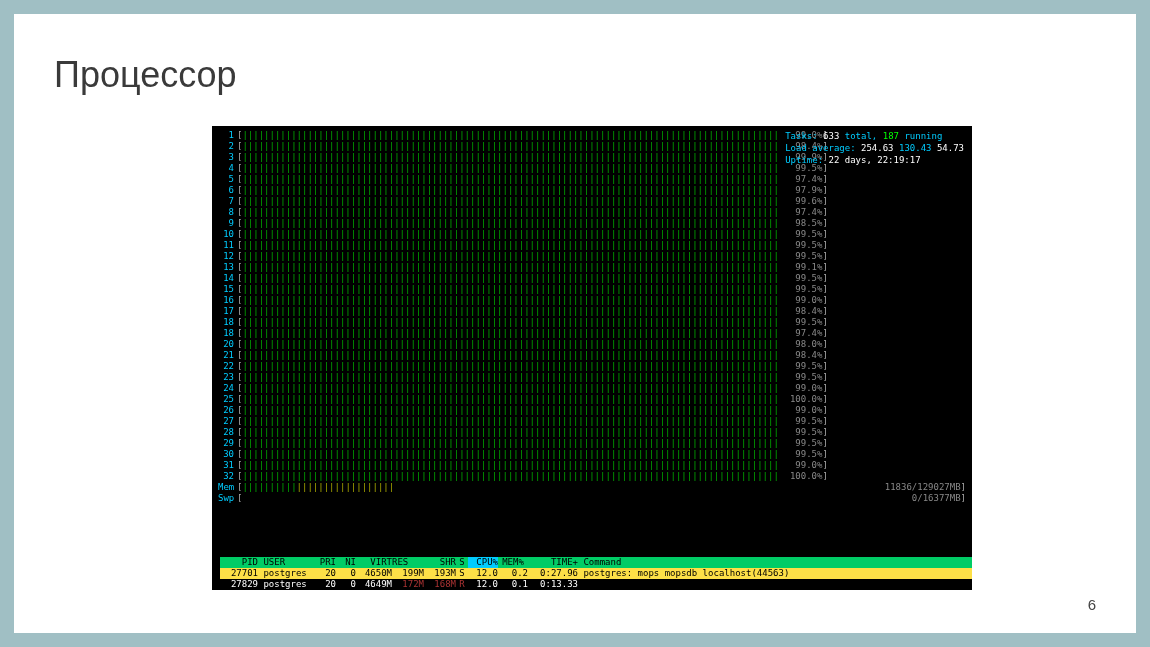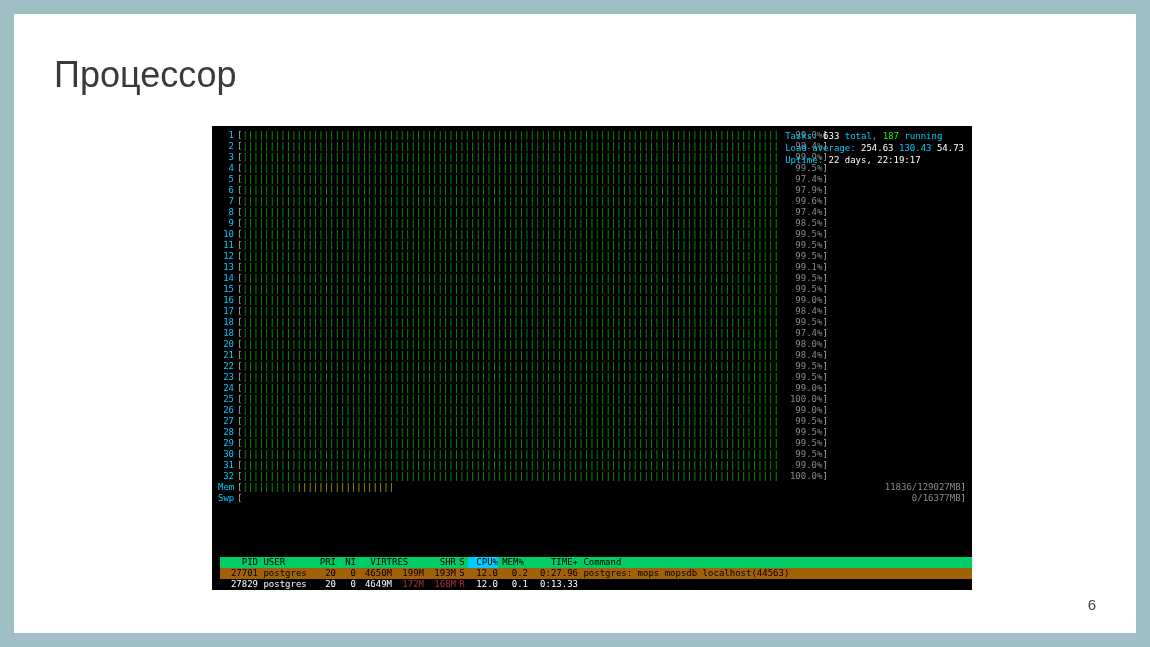--- a/index.html
+++ b/index.html
@@ -22,21 +22,21 @@
   .mem-bar .g{color:#0a0}
   .mem-bar .y{color:#aa0}
   .mem-val{color:#888;text-align:right}
   .stats{position:absolute;right:8px;top:4px;color:#0cf;line-height:12px}
   .stats .w{color:#fff}
   .stats .g{color:#0f0}
   .header-row{background:#00cc66}
   .header-row .cell{color:#000}
   .header-row .sort{background:#0cf;color:#000}
   .proc-row{display:flex}
-  .proc-row.sel{background:#a16207;color:#000}
+  .proc-row.sel{background:#fde047;color:#000}
   .proc-row.norm{color:#fff}
   .cell{white-space:pre;font-size:9px}
   .procs{position:absolute;left:8px;right:0;bottom:0}
   .rcol{color:#a33}
 </style>
 </head>
 <body>
 
 <div class="slide">
   <div class="title">Процессор</div>

